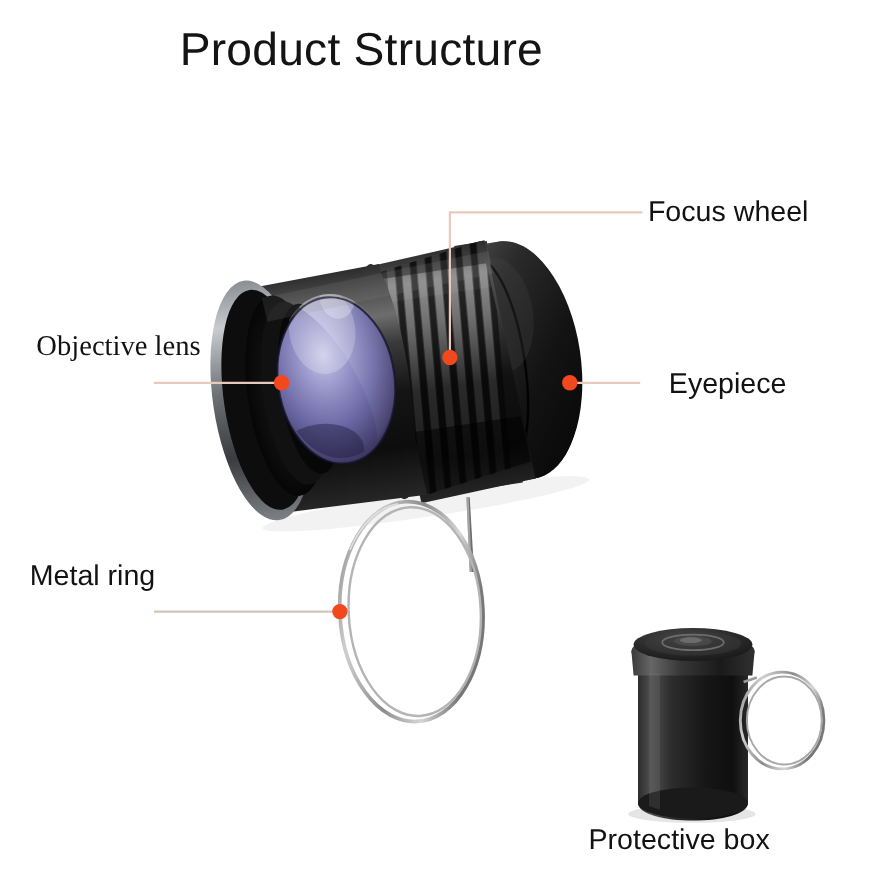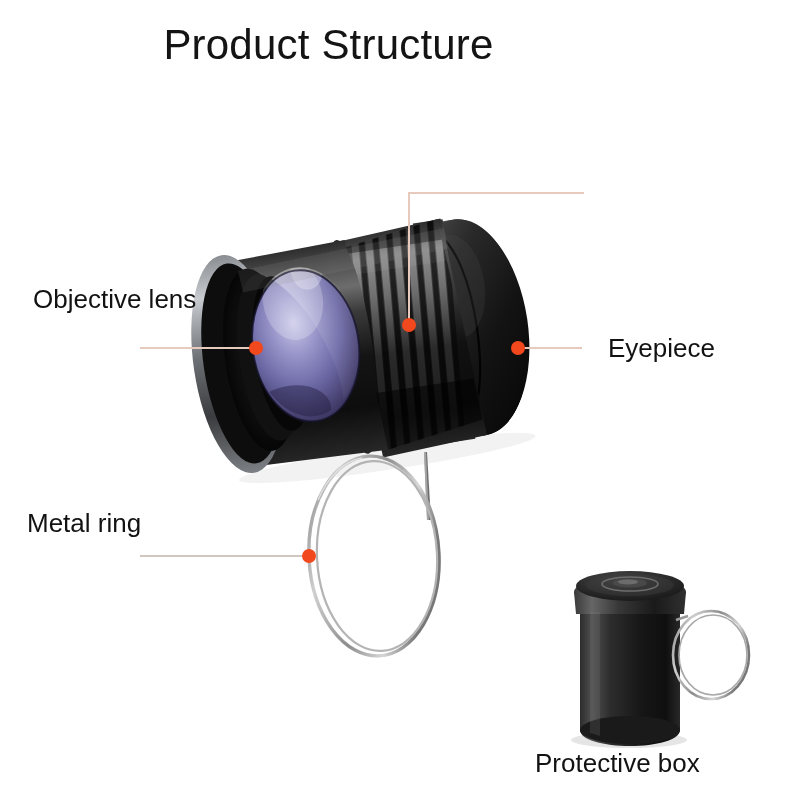--- a/index.html
+++ b/index.html
@@ -287,22 +287,23 @@
     <line x1="518" y1="348" x2="582" y2="348" stroke="#e8c9bd" stroke-width="2"></line>
     <circle cx="518" cy="348" r="7" fill="#f2481d"></circle>
 
     <line x1="140" y1="348" x2="256" y2="348" stroke="#e8c9bd" stroke-width="2"></line>
     <circle cx="256" cy="348" r="7" fill="#f2481d"></circle>
 
     <line x1="140" y1="556" x2="309" y2="556" stroke="#cfc6bd" stroke-width="2"></line>
     <circle cx="309" cy="556" r="7" fill="#f2481d"></circle>
   </svg>
 
-  <div class="callout-label two-line" style="left:33px; top:282px;">Objective lens</div>
-
+  <div class="callout-label two-line" style="left:33px; top:297px;font-family:Liberation Serif, serif;">Objective lens</div>
+
+  <div class="callout-label" style="left:589px; top:175px;">Focus wheel</div>
 
   <div class="callout-label" style="left:589px; top:331px;margin-left:19px;">Eyepiece</div>
 
   <div class="callout-label" style="left:535px; top:746px;">Protective box</div>
 
   <div class="callout-label" style="left:27px; top:506px;">Metal ring</div>
 
 </div>
 
 </body></html>

